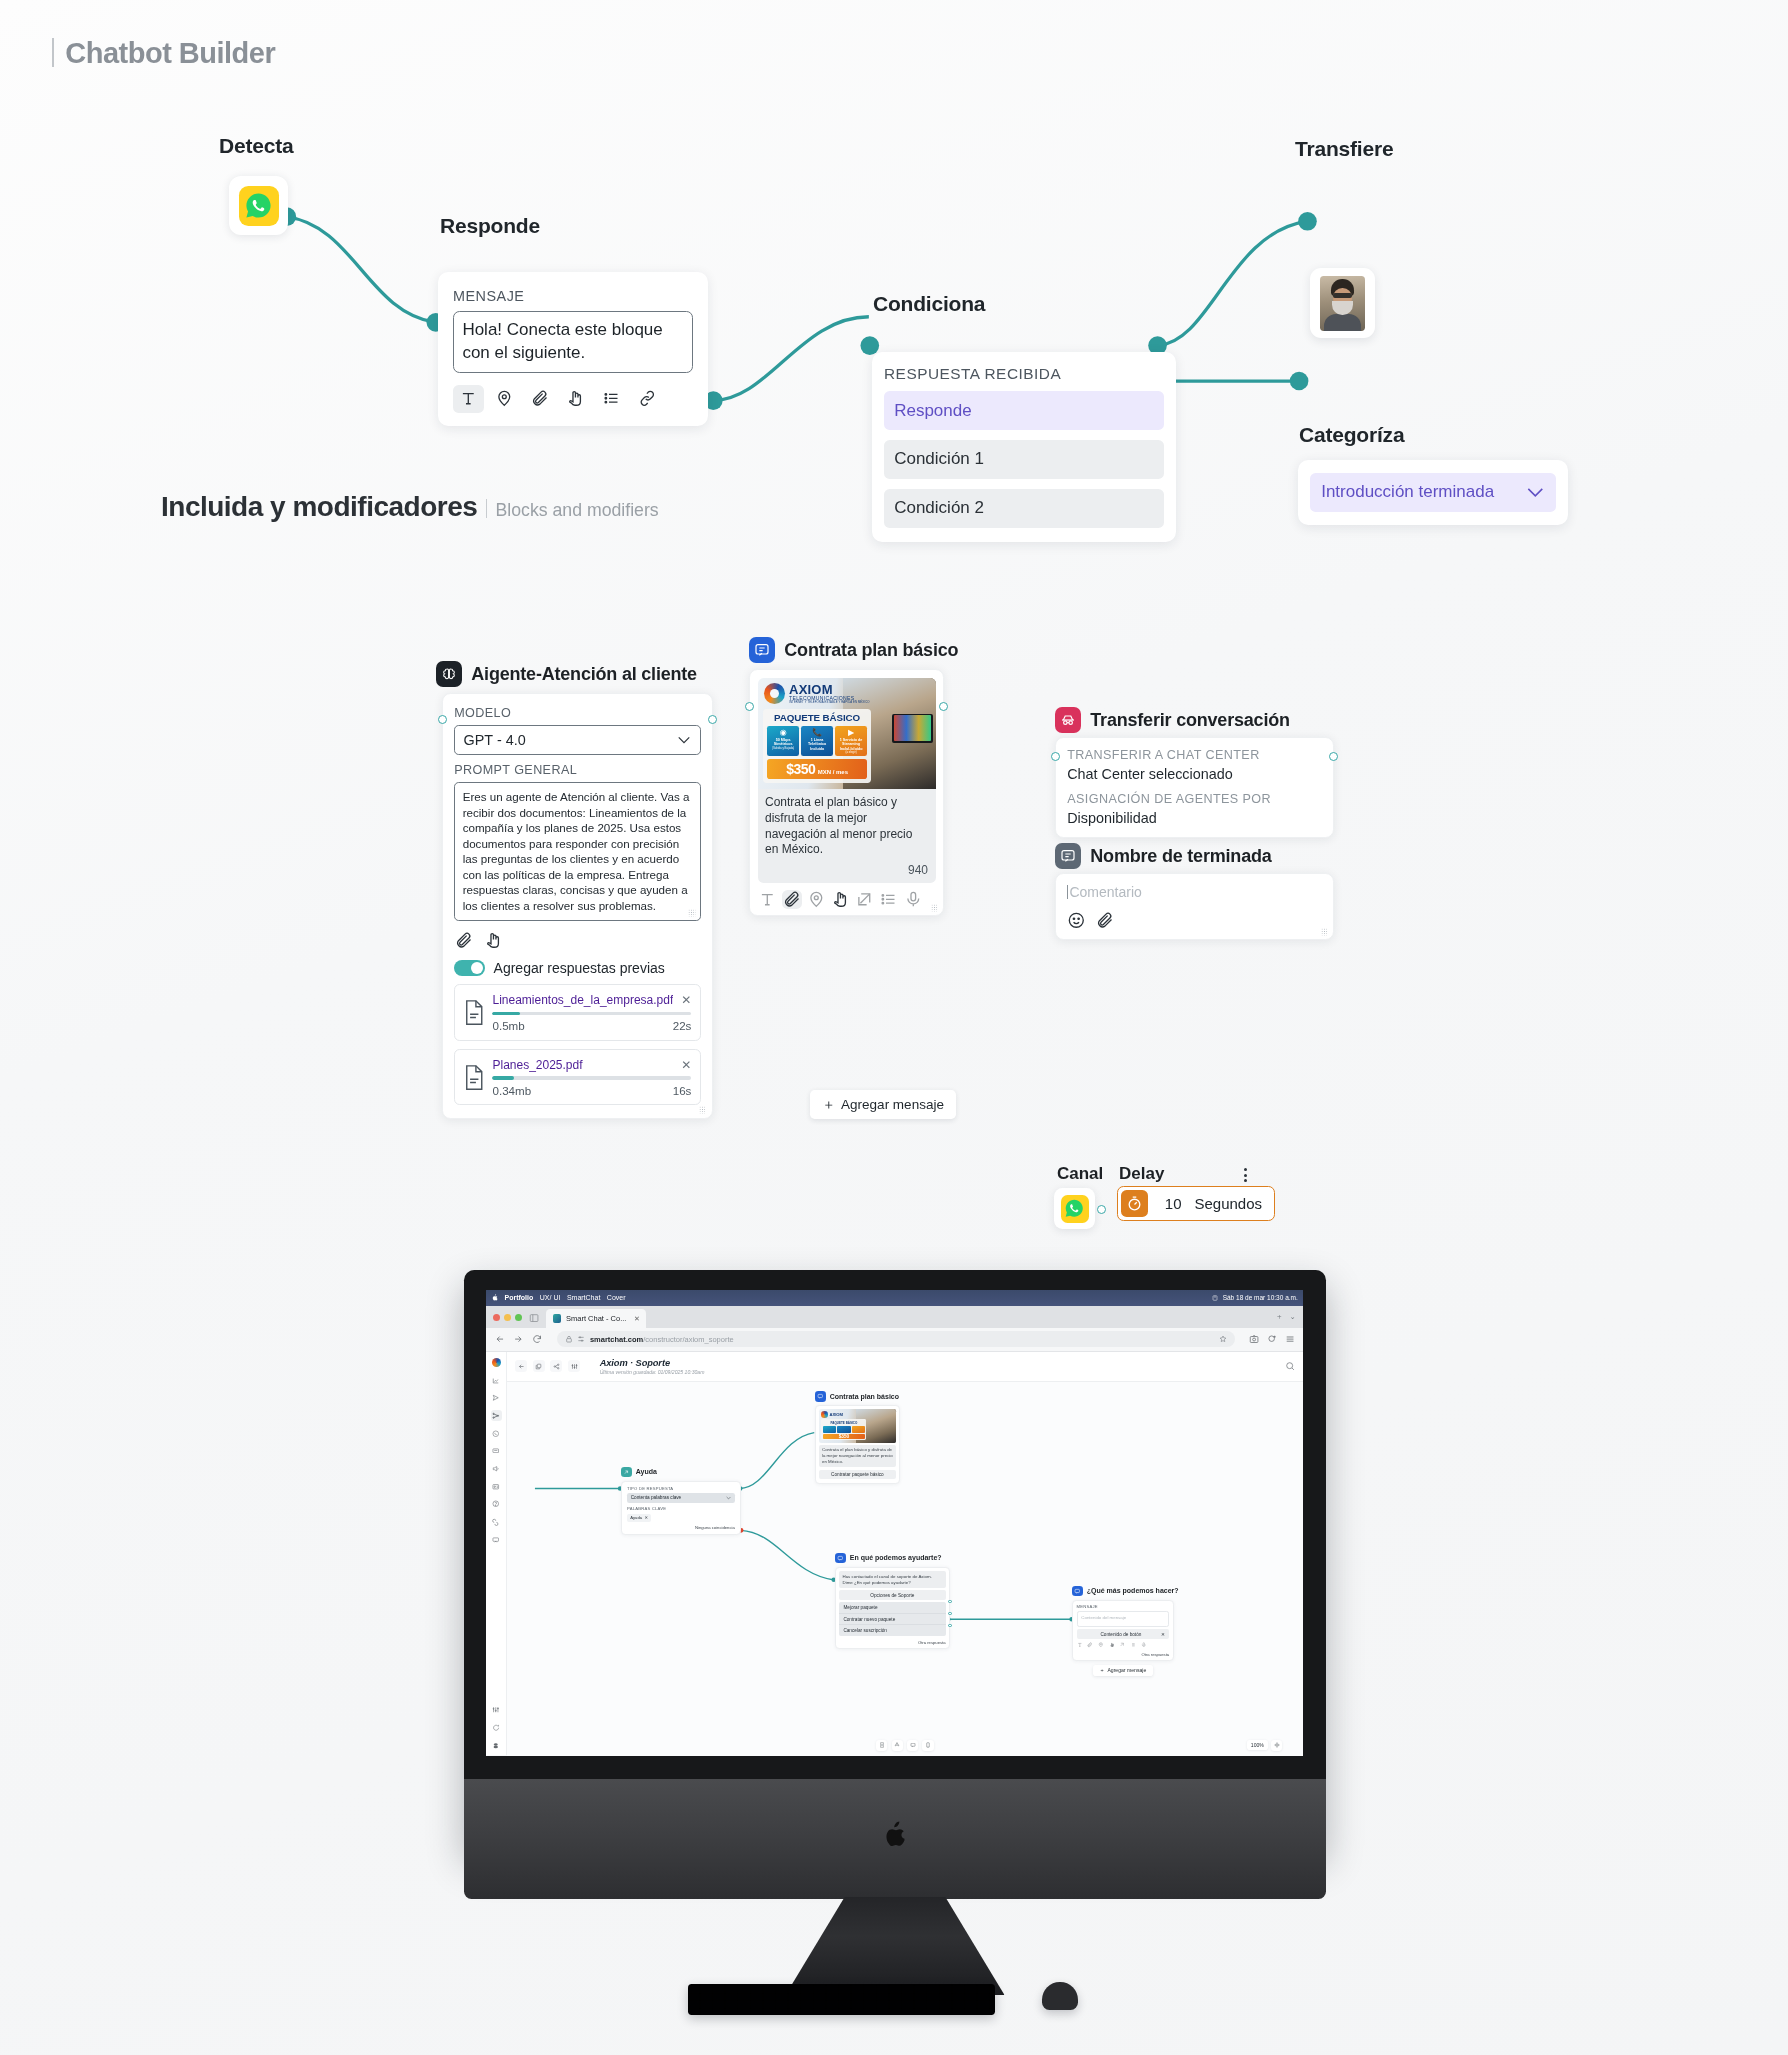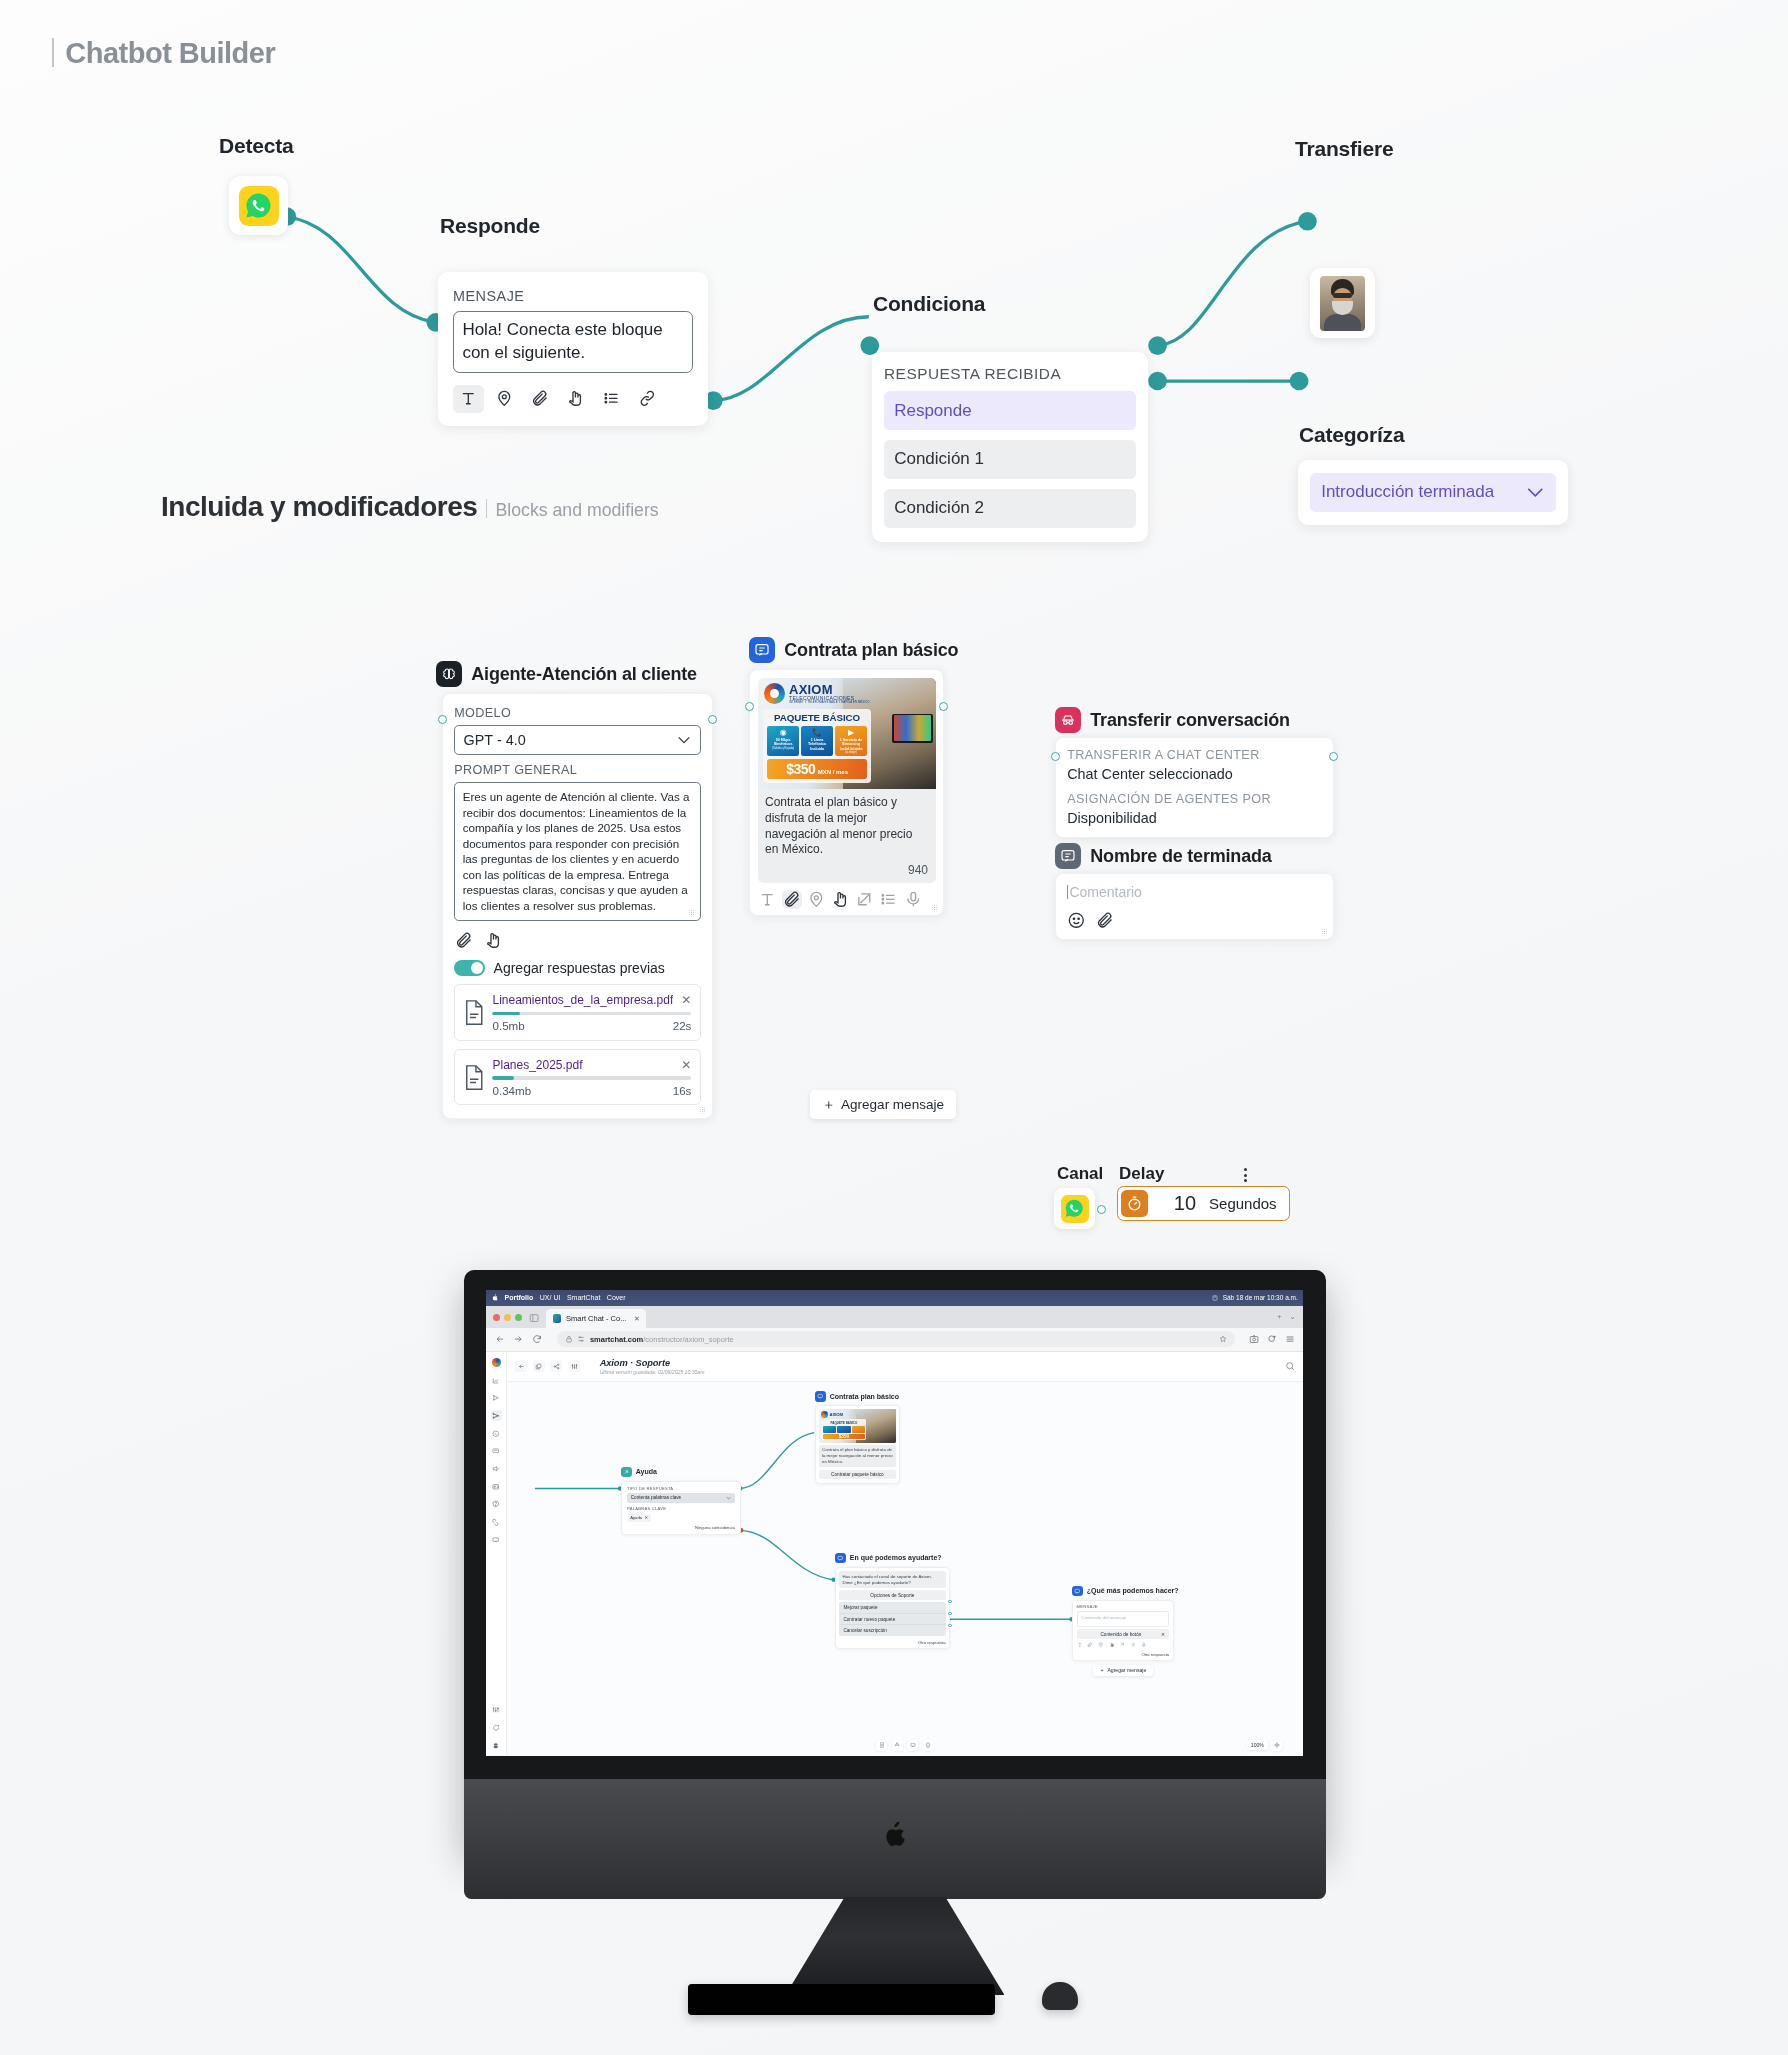--- a/index.html
+++ b/index.html
@@ -33,21 +33,21 @@
 
   .msg-card { left:438px; top:165px; width:270px; padding:16px 15px 13px; }
   .fld-label { font-size:14.4px; color:#4d565f; letter-spacing:0.5px; font-weight:400; }
   .msg-box { margin-top:6.5px; border:0.9px solid #6d7780; border-radius:6.5px; padding:7.5px 8.4px;
     font-size:17px; line-height:1.33; color:#1d2328; }
   .icon-row { display:flex; align-items:center; gap:4.7px; margin-top:12px; }
   .icon-btn { width:31px; height:28px; border-radius:5.6px; display:flex; align-items:center; justify-content:center; }
   .icon-btn.active { background:#eceef0; }
   .icon-btn svg { width:18.6px; height:18.6px; }
 
-  .cond-card { left:872px; top:245px; width:276px; padding:13px 12px 14px; }
+  .cond-card { left:872px; top:245px; width:304px; padding:13px 12px 14px; }
   .cond-title { font-size:15.4px; color:#4d565f; letter-spacing:0.5px; }
   .cond-row { margin-top:8.4px; border-radius:5.6px; padding:9.3px 10.2px; font-size:17px; }
   .cond-row.hl { background:#ece9fd; color:#5f4fc4; }
   .cond-row.plain { background:#eceef0; color:#2a3036; margin-top:10.2px; }
 
   .avatar-tile { position:absolute; left:1310px; top:161px; width:65px; height:70px; background:#fff;
     border-radius:11.2px; box-shadow:0 2.3px 9.3px rgba(25,35,55,.10); display:flex; align-items:center; justify-content:center; }
   .avatar-img { width:45px; height:55px; border-radius:3.7px; overflow:hidden; position:relative;
     background:linear-gradient(175deg,#c9bba6 0%,#9d8f7a 45%,#6d6455 100%); }
   .avatar-img .hair { position:absolute; left:11.2px; top:3.7px; width:22.4px; height:17px; border-radius:11.2px 11.2px 3.7px 3.7px; background:#2c2620; }
@@ -164,21 +164,21 @@
 
   .cmt-box { font-size:14px; color:#b4bac0; display:flex; align-items:center; }
   .caret { display:inline-block; width:0.9px; height:14px; background:#8b939a; margin-right:1.4px; }
 
   .minihead { position:absolute; font-size:17px; font-weight:700; color:#1d2125; }
   .delay-pill { position:absolute; border:1.4px solid #dd7f1e; border-radius:6.5px; background:#fff;
     display:flex; align-items:center; gap:0; padding:2.8px 3.7px 2.8px 2.8px; }
   .delay-ic { width:27px; height:27px; border-radius:5.6px; background:#dd7f1e;
     display:flex; align-items:center; justify-content:center; flex:none; }
   .delay-ic svg { width:17px; height:17px; }
-  .delay-num { font-size:20px; color:#20272d; padding:0 13px 0 26px; }
+  .delay-num { font-size:15px; color:#20272d; padding:0 13px 0 17px; }
   .delay-unit { font-size:15px; color:#20272d; padding-right:8.4px; }
   .kebab { position:absolute; display:flex; flex-direction:column; gap:2.3px; }
   .kebab i { width:3.3px; height:3.3px; border-radius:50%; background:#2b3239; display:block; }
 
   
   .imac { position:absolute; left:464px; top:1270px; width:862px; height:624px; }
   .screen-body { position:absolute; left:0; top:0; width:862px; height:578px;
     background:#17181a; border-radius:10.2px 10.2px 4.7px 4.7px;
     box-shadow:0 16px 37px rgba(20,25,35,.30); }
   .screen-inner { position:absolute; left:22.4px; top:19.6px; width:817px; height:466px;

